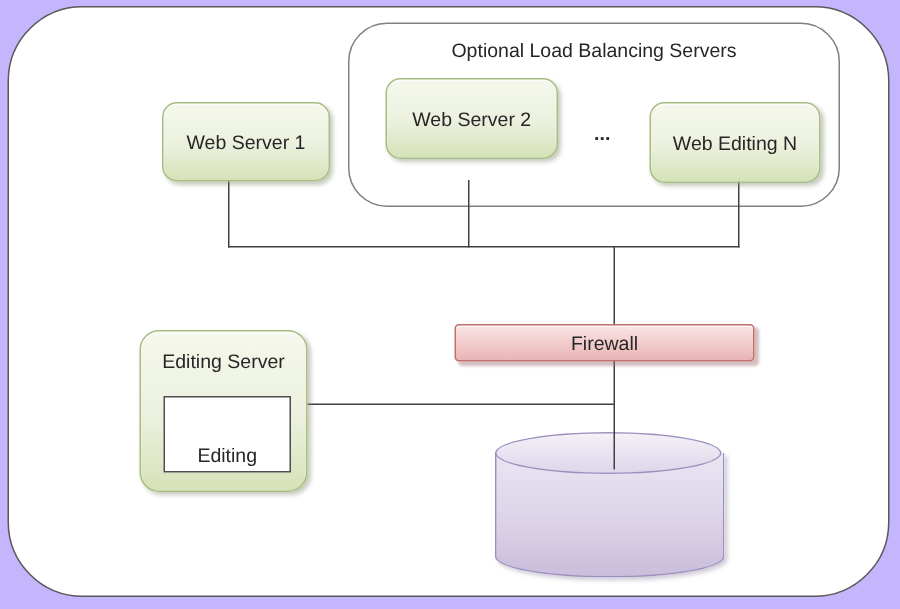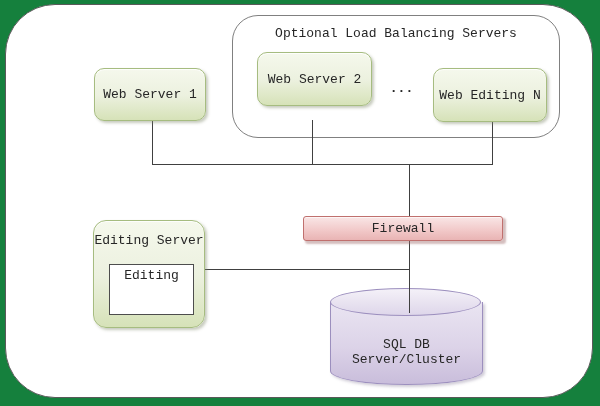--- a/index.html
+++ b/index.html
@@ -1,18 +1,18 @@
 <!DOCTYPE html>
 <html style="--text: #262626; --frame-border: #595959; --container-border: #808080; --connector: #404040; --node-green-bottom: #d6e2b8; --node-green-border: #a6bc80; --firewall-top: #f9e6e6; --firewall-bottom: #e9b4b4; --firewall-border: #c0706e; --cylinder-top: #f4f1f8; --cylinder-bottom: #c9bddb; --cylinder-border: #9c8fbe;"><head>
 <meta charset="utf-8">
 <style>
   html,body{margin:0;padding:0;background:#ffffff;}
   #stage{
-    position:relative;width:600px;height:406px;background:#15803d;overflow:hidden;
-    font-family:Liberation Mono, monospace;color:var(--text,#262626);
+    position:relative;width:600px;height:406px;background:#c4b5fd;overflow:hidden;
+    font-family:Liberation Sans, sans-serif;color:var(--text,#262626);
     font-size:13px;
   }
   .abs{position:absolute;}
   
   #outer-frame{
     left:5px;top:4px;width:586px;height:392px;
     border:1px solid var(--frame-border,#595959);border-radius:50px;
     background:#fff;z-index:0;
   }
   
@@ -33,21 +33,21 @@
     border:1px solid var(--node-green-border,#a6bc80);
     border-radius:10px;
     box-shadow:2px 2px 3px rgba(130,140,110,.45), inset 0 1px 1px rgba(255,255,255,.9);
     display:flex;align-items:center;justify-content:center;
     z-index:6;color:var(--text,#262626);
   }
   #editing-server{border-radius:13px;align-items:flex-start;justify-content:center;padding-top:12px;box-sizing:border-box;}
   #editing-interfaces{
     left:109px;top:264px;width:83px;height:49px;z-index:7;
     background:#fff;border:1.5px solid #4d4d4d;
-    display:flex;flex-direction:column;align-items:center;justify-content:space-between;
+    display:flex;flex-direction:column;align-items:center;justify-content:flex-end;
     line-height:21px;text-align:center;color:var(--text,#262626);
   }
   #firewall{
     left:303px;top:216px;width:198px;height:23px;z-index:6;
     background:linear-gradient(180deg,var(--firewall-top,#f9e6e6) 0%,#f2caca 55%,var(--firewall-bottom,#e9b4b4) 100%);
     border:1px solid var(--firewall-border,#c0706e);border-radius:3px;
     box-shadow:2.5px 2.5px 2px rgba(160,110,110,.45), inset 0 1px 0 rgba(255,255,255,.6);
     display:flex;align-items:center;justify-content:center;color:var(--text,#262626);
   }
   #ellipsis{left:370px;top:81px;width:63px;text-align:center;font-weight:700;z-index:6;color:var(--text,#262626);}
@@ -78,21 +78,21 @@
   <div id="lb-title" class="abs">Optional Load Balancing Servers</div>
 
   <div class="abs conn" style="left:152px;top:119px;width:1px;height:46px;"></div>
   <div class="abs conn" style="left:312px;top:120px;width:1px;height:45px;"></div>
   <div class="abs conn" style="left:492px;top:120px;width:1px;height:45px;"></div>
   <div class="abs conn" style="left:152px;top:164px;width:341px;height:1px;"></div>
   <div class="abs conn" style="left:409px;top:164px;width:1px;height:53px;"></div>
   <div class="abs conn" style="left:409px;top:239px;width:1px;height:74px;"></div>
   <div class="abs conn" style="left:205px;top:269px;width:205px;height:1px;"></div>
 
-  <div class="abs green-node" style="left:94px;top:68px;width:110px;height:51px;align-items:center;">
+  <div class="abs green-node" style="left:108px;top:68px;width:110px;height:51px;align-items:center;">
     <span>Web Server 1</span>
   </div>
   <div class="abs green-node" style="left:257px;top:52px;width:113px;height:52px;">
     <span>Web Server 2</span>
   </div>
   <div id="ellipsis" class="abs">...</div>
   <div class="abs green-node" style="left:433px;top:68px;width:112px;height:52px;">
     <span>Web Editing N</span>
   </div>
 
@@ -102,15 +102,14 @@
 
   <div id="editing-server" class="abs green-node" style="left:93px;top:220px;width:112px;height:108px;">
     <span>Editing Server</span>
   </div>
   <div id="editing-interfaces" class="abs">
     <span>Editing</span>
   </div>
 
   <div id="cyl-body" class="abs"></div>
   <div id="cyl-top" class="abs"></div>
-  <div id="cyl-label" class="abs">SQL DB Server/Cluster</div>
 
 </div>
 
 </body></html>

